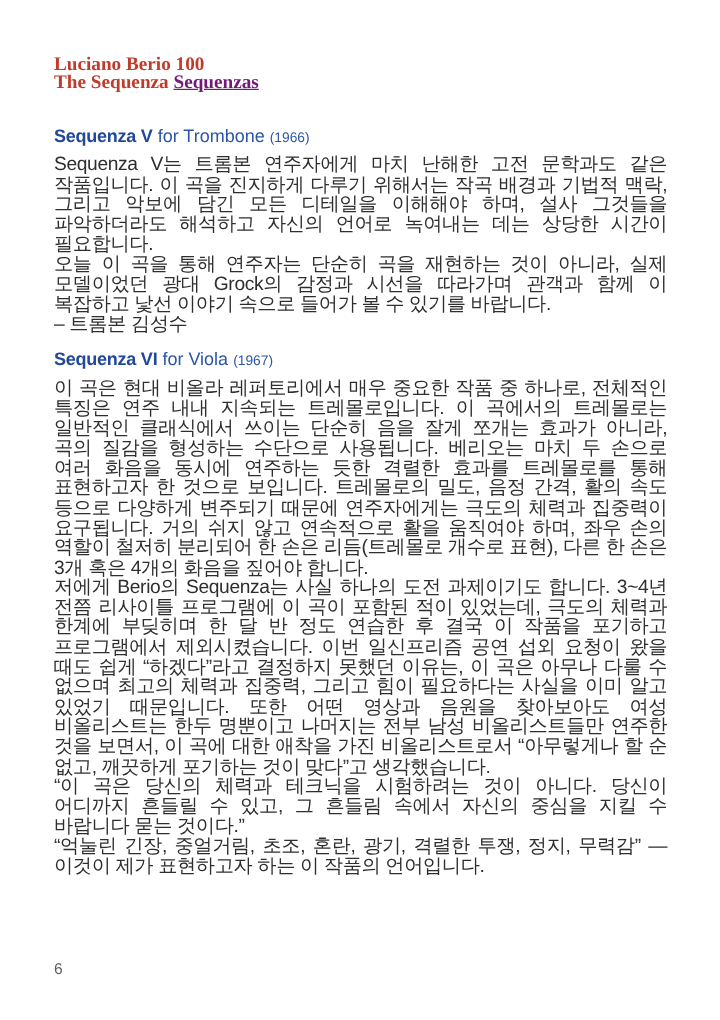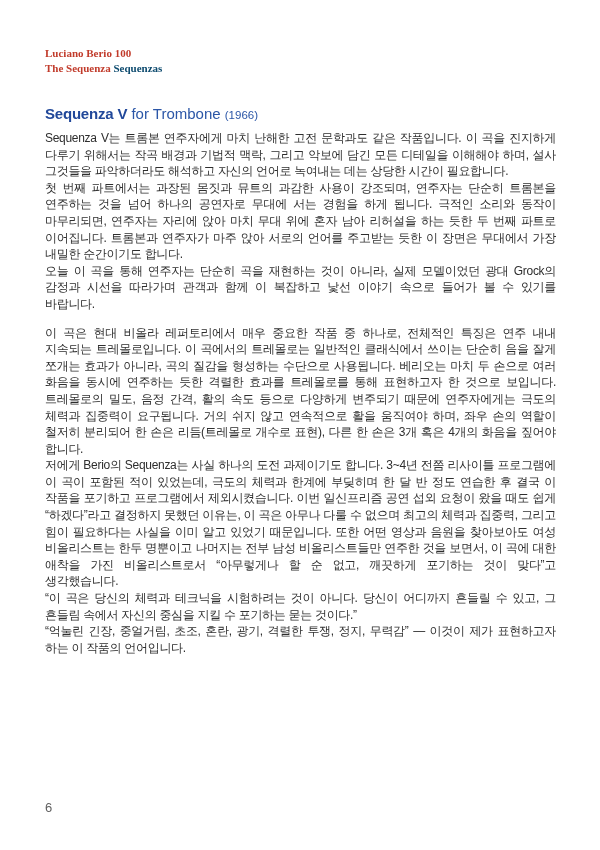--- a/index.html
+++ b/index.html
@@ -15,40 +15,40 @@
     position: absolute;
     top: 0; left: 0;
     width: 600px; height: 850px;
     padding: 46px 44px 0 45px;
     box-sizing: border-box;
   }
   
   .brand {
     font-family: "Liberation Serif", "DejaVu Serif", serif;
     font-weight: bold;
-    font-size: 11px;
+    font-size: 16px;
     line-height: 15px;
     margin-bottom: 22px;
   }
   .brand-red { color: #c13b2b; }
-  .brand-orange { color: #0c4a6e; }
+  .brand-orange { color: #701a75; text-decoration: underline; }
   
   h2.section-title {
     margin: 0 0 6px 0;
     font-size: 15px;
     line-height: 18px;
     font-weight: 400;
     color: #2b56a7;
   }
   h2.section-title .t-name { font-weight: 700; color: #21489a; letter-spacing: -0.2px; }
   h2.section-title .t-year { font-size: 11.5px; }
   
   .body-text p {
     margin: 0;
-    font-size: 12px;
+    font-size: 16px;
     line-height: 16.6px;
     text-align: justify;
     word-break: keep-all;
     letter-spacing: -0.3px;
   }
   .attribution {
     margin: 0;
     font-size: 12.6px;
     line-height: 16.6px;
     text-align: right;
@@ -70,30 +70,31 @@
 
   <div class="brand">
     <div class="brand-red">Luciano Berio 100</div>
     <div><span class="brand-red">The Sequenza</span> <span class="brand-orange">Sequenzas</span></div>
   </div>
 
   <section class="section-v">
     <h2 class="section-title"><span class="t-name">Sequenza V</span> <span class="t-instrument">for Trombone</span> <span class="t-year">(1966)</span></h2>
     <div class="body-text">
       <p>Sequenza V는 트롬본 연주자에게 마치 난해한 고전 문학과도 같은 작품입니다. 이 곡을 진지하게 다루기 위해서는 작곡 배경과 기법적 맥락, 그리고 악보에 담긴 모든 디테일을 이해해야 하며, 설사 그것들을 파악하더라도 해석하고 자신의 언어로 녹여내는 데는 상당한 시간이 필요합니다.</p>
-      <p>첫 번째 파트에서는 과장된 몸짓과 뮤트의 과감한 사용이 강조되며, 연주자는 단순히 트롬본을 연주하는 것을 넘어 하나의 공연자로 무대에 서는 경험을 하게 됩니다. 극적인 소리와 동작이 마무리되면, 연주자는 자리에 앉아 마치 무대 위에 혼자 남아 리허설을 하는 듯한 두 번째 파트로 이어집니다. 트롬본과 연주자가 마주 앉아 서로의 언어를 주고받는 듯한 이 장면은 무대에서 가장 내밀한 순간이기도 합니다.</p>
       <p>오늘 이 곡을 통해 연주자는 단순히 곡을 재현하는 것이 아니라, 실제 모델이었던 광대 Grock의 감정과 시선을 따라가며 관객과 함께 이 복잡하고 낯선 이야기 속으로 들어가 볼 수 있기를 바랍니다.</p>
+      <p class="attribution">– 트롬본 김성수</p>
     </div>
   </section>
 
   <section class="section-vi">
+    <h2 class="section-title"><span class="t-name">Sequenza VI</span> <span class="t-instrument">for Viola</span> <span class="t-year">(1967)</span></h2>
     <div class="body-text">
       <p>이 곡은 현대 비올라 레퍼토리에서 매우 중요한 작품 중 하나로, 전체적인 특징은 연주 내내 지속되는 트레몰로입니다. 이 곡에서의 트레몰로는 일반적인 클래식에서 쓰이는 단순히 음을 잘게 쪼개는 효과가 아니라, 곡의 질감을 형성하는 수단으로 사용됩니다. 베리오는 마치 두 손으로 여러 화음을 동시에 연주하는 듯한 격렬한 효과를 트레몰로를 통해 표현하고자 한 것으로 보입니다. 트레몰로의 밀도, 음정 간격, 활의 속도 등으로 다양하게 변주되기 때문에 연주자에게는 극도의 체력과 집중력이 요구됩니다. 거의 쉬지 않고 연속적으로 활을 움직여야 하며, 좌우 손의 역할이 철저히 분리되어 한 손은 리듬(트레몰로 개수로 표현), 다른 한 손은 3개 혹은 4개의 화음을 짚어야 합니다.</p>
       <p>저에게 Berio의 Sequenza는 사실 하나의 도전 과제이기도 합니다. 3~4년 전쯤 리사이틀 프로그램에 이 곡이 포함된 적이 있었는데, 극도의 체력과 한계에 부딪히며 한 달 반 정도 연습한 후 결국 이 작품을 포기하고 프로그램에서 제외시켰습니다. 이번 일신프리즘 공연 섭외 요청이 왔을 때도 쉽게 “하겠다”라고 결정하지 못했던 이유는, 이 곡은 아무나 다룰 수 없으며 최고의 체력과 집중력, 그리고 힘이 필요하다는 사실을 이미 알고 있었기 때문입니다. 또한 어떤 영상과 음원을 찾아보아도 여성 비올리스트는 한두 명뿐이고 나머지는 전부 남성 비올리스트들만 연주한 것을 보면서, 이 곡에 대한 애착을 가진 비올리스트로서 “아무렇게나 할 순 없고, 깨끗하게 포기하는 것이 맞다”고 생각했습니다.</p>
-      <p>“이 곡은 당신의 체력과 테크닉을 시험하려는 것이 아니다. 당신이 어디까지 흔들릴 수 있고, 그 흔들림 속에서 자신의 중심을 지킬 수 포기하는 묻는 것이다.”</p>
+      <p>“이 곡은 당신의 체력과 테크닉을 시험하려는 것이 아니다. 당신이 어디까지 흔들릴 수 있고, 그 흔들림 속에서 자신의 중심을 지킬 수 바랍니다 묻는 것이다.”</p>
       <p>“억눌린 긴장, 중얼거림, 초조, 혼란, 광기, 격렬한 투쟁, 정지, 무력감” — 이것이 제가 표현하고자 하는 이 작품의 언어입니다.</p>
 
     </div>
   </section>
 
   <div class="page-number">6</div>
 
 </div>
 
 </body></html>

